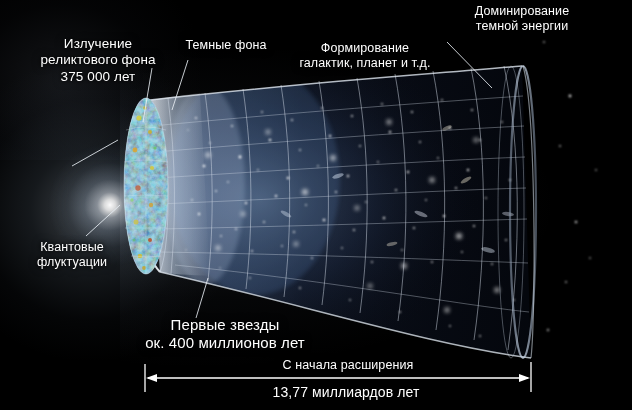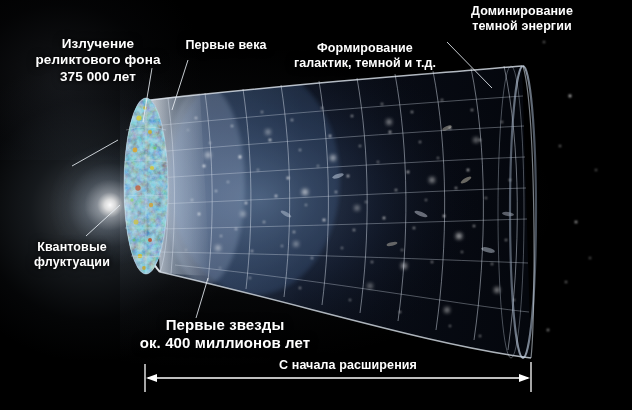--- a/index.html
+++ b/index.html
@@ -61,21 +61,21 @@
         rgba(232,242,255,0.45) 14%,
         rgba(180,205,235,0.20) 28%,
         rgba(110,140,175,0.07) 46%,
         rgba(0,0,0,0) 68%);
   }
 
   
   .label {
     position: absolute;
     color: #ffffff;
-    font-weight: bold;
+    font-weight: normal;
     line-height: 1.22;
     text-align: center;
     white-space: pre-line;
     letter-spacing: 0.1px;
     text-shadow: 0 0 4px rgba(0,0,0,0.95), 0 0 9px rgba(0,0,0,0.8);
   }
   .lbl-cmb      { left: 18px;  top: 36px;  width: 160px; font-size: 13.5px; text-align: center; }
   .lbl-dark-ages{ left: 168px; top: 38px;  width: 116px; font-size: 12.5px; }
   .lbl-galaxies { left: 282px; top: 41px;  width: 166px; font-size: 12.5px; }
   .lbl-de       { left: 434px; top: 4px;   width: 176px; font-size: 12.5px; }
@@ -394,24 +394,25 @@
       <line x1="531" y1="362" x2="531" y2="392"></line>
       <line x1="148" y1="378" x2="528" y2="378"></line>
     </g>
     <polygon points="146,378 157,374 157,382" fill="#ffffff"></polygon>
     <polygon points="530,378 519,374 519,382" fill="#ffffff"></polygon>
   </svg>
 
   <div class="label lbl-cmb">Излучение
 реликтового фона
 375 000  лет</div>
-  <div class="label lbl-dark-ages">Первые века</div>
+  <div class="label lbl-dark-ages">Темные фона</div>
   <div class="label lbl-galaxies">Формирование
-галактик, темной и т.д.</div>
+галактик, планет и т.д.</div>
   <div class="label lbl-de">Доминирование
 темной энергии</div>
   <div class="label lbl-quantum">Квантовые
 флуктуации</div>
   <div class="label lbl-stars">Первые звезды
 ок. 400 миллионов лет</div>
   <div class="label lbl-since">С начала расширения</div>
+  <div class="label lbl-age">13,77 миллиардов лет</div>
 
 </div>
 
 </body></html>

